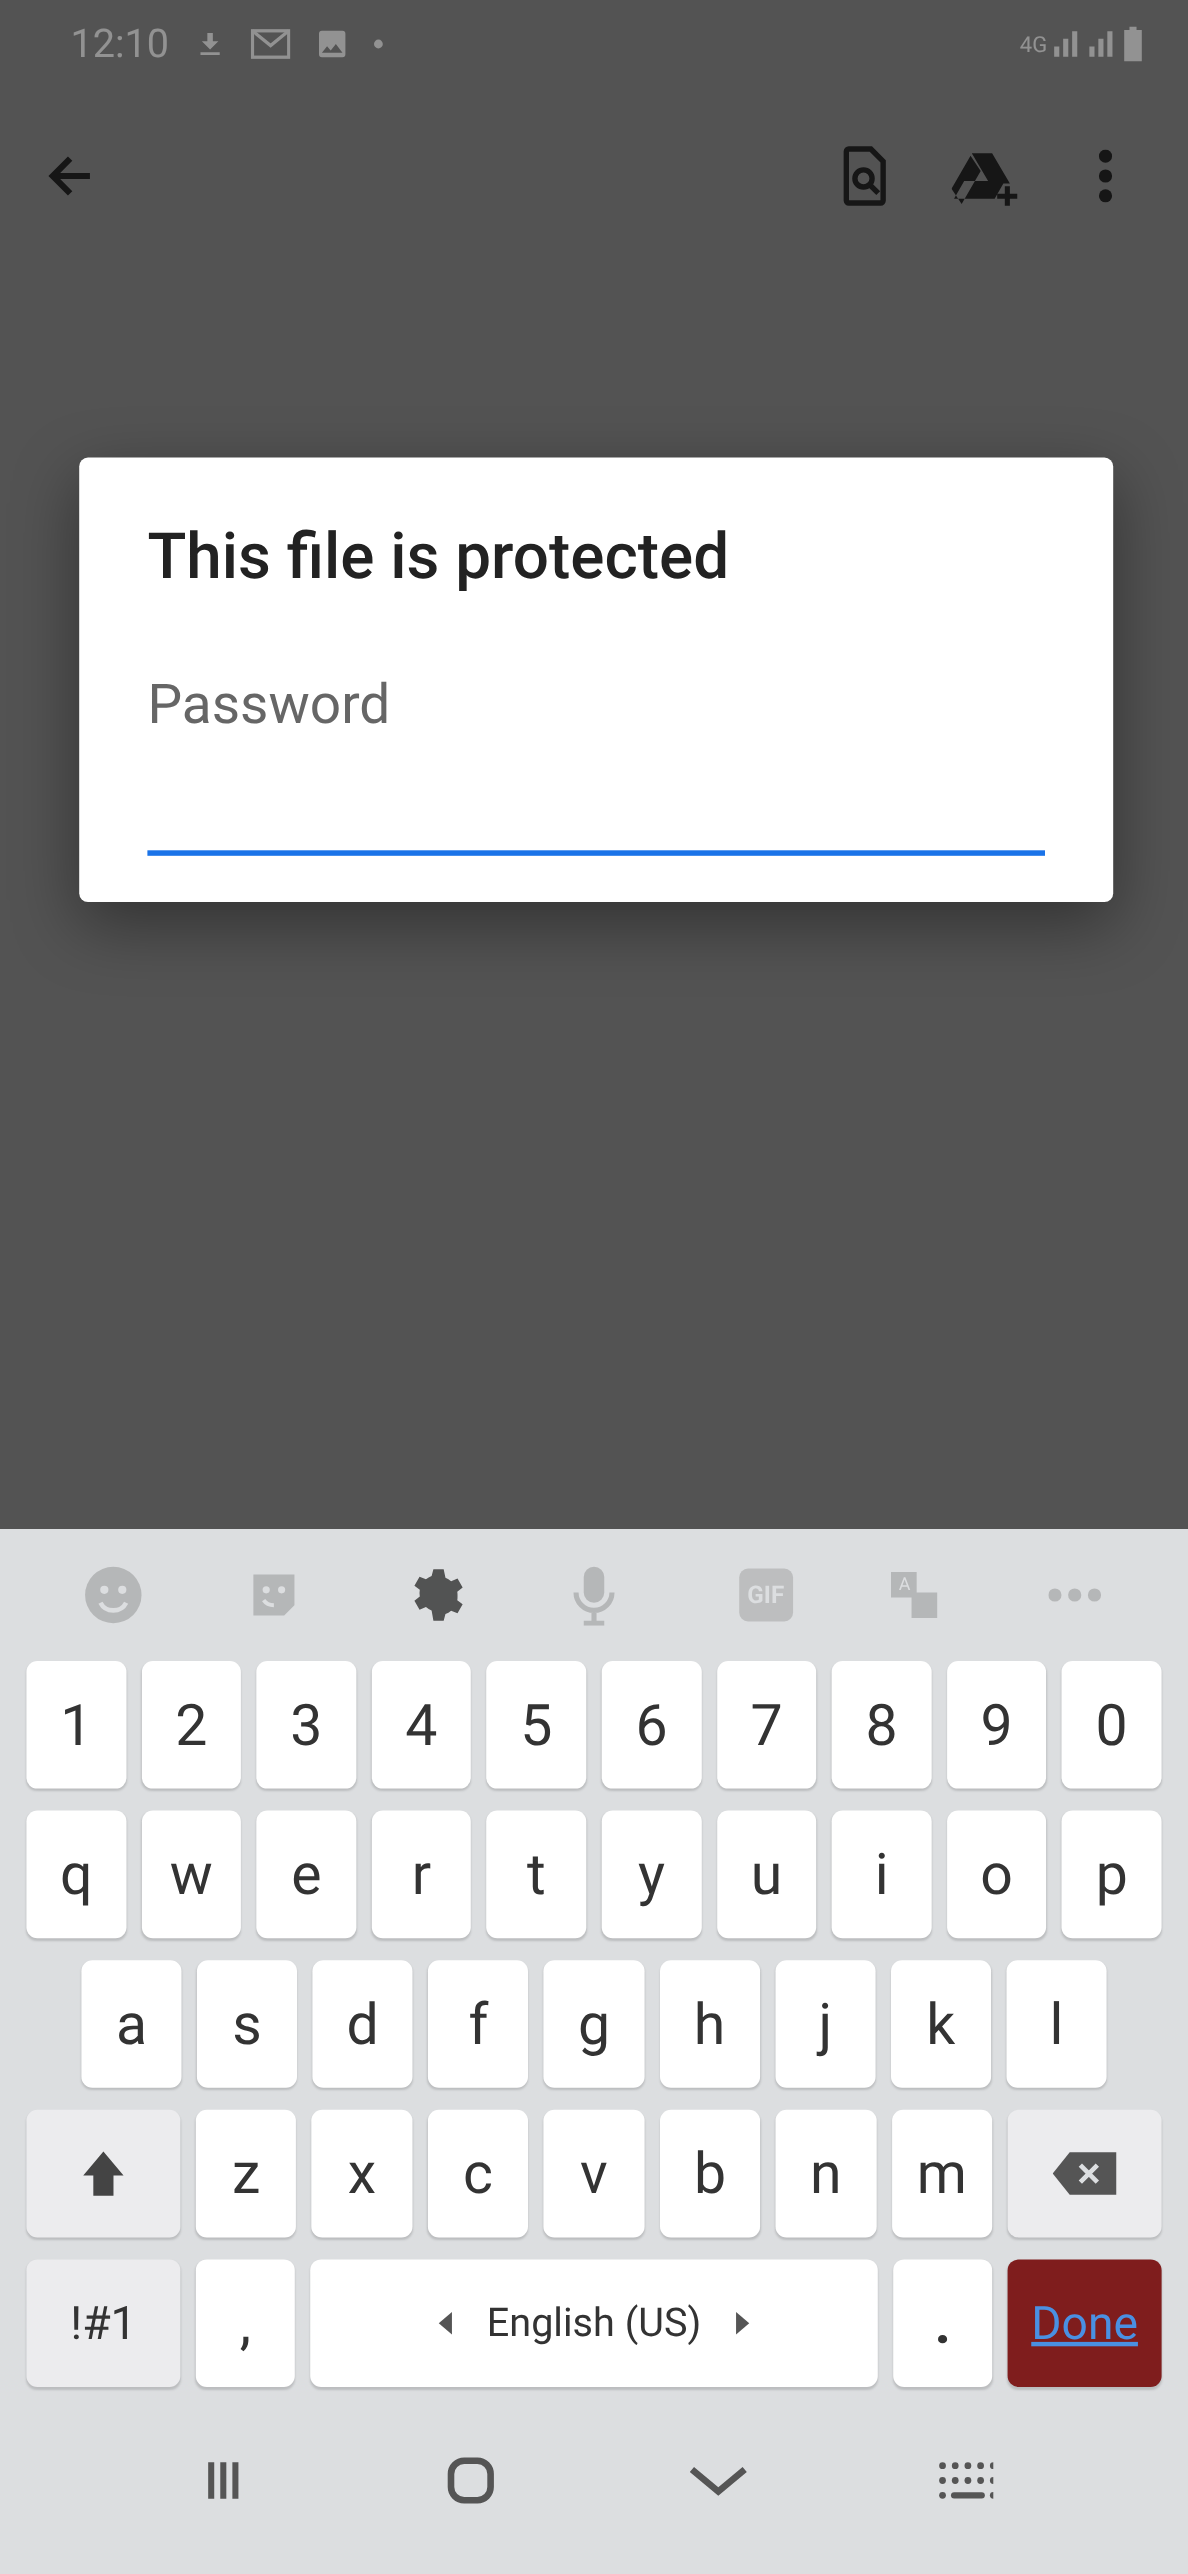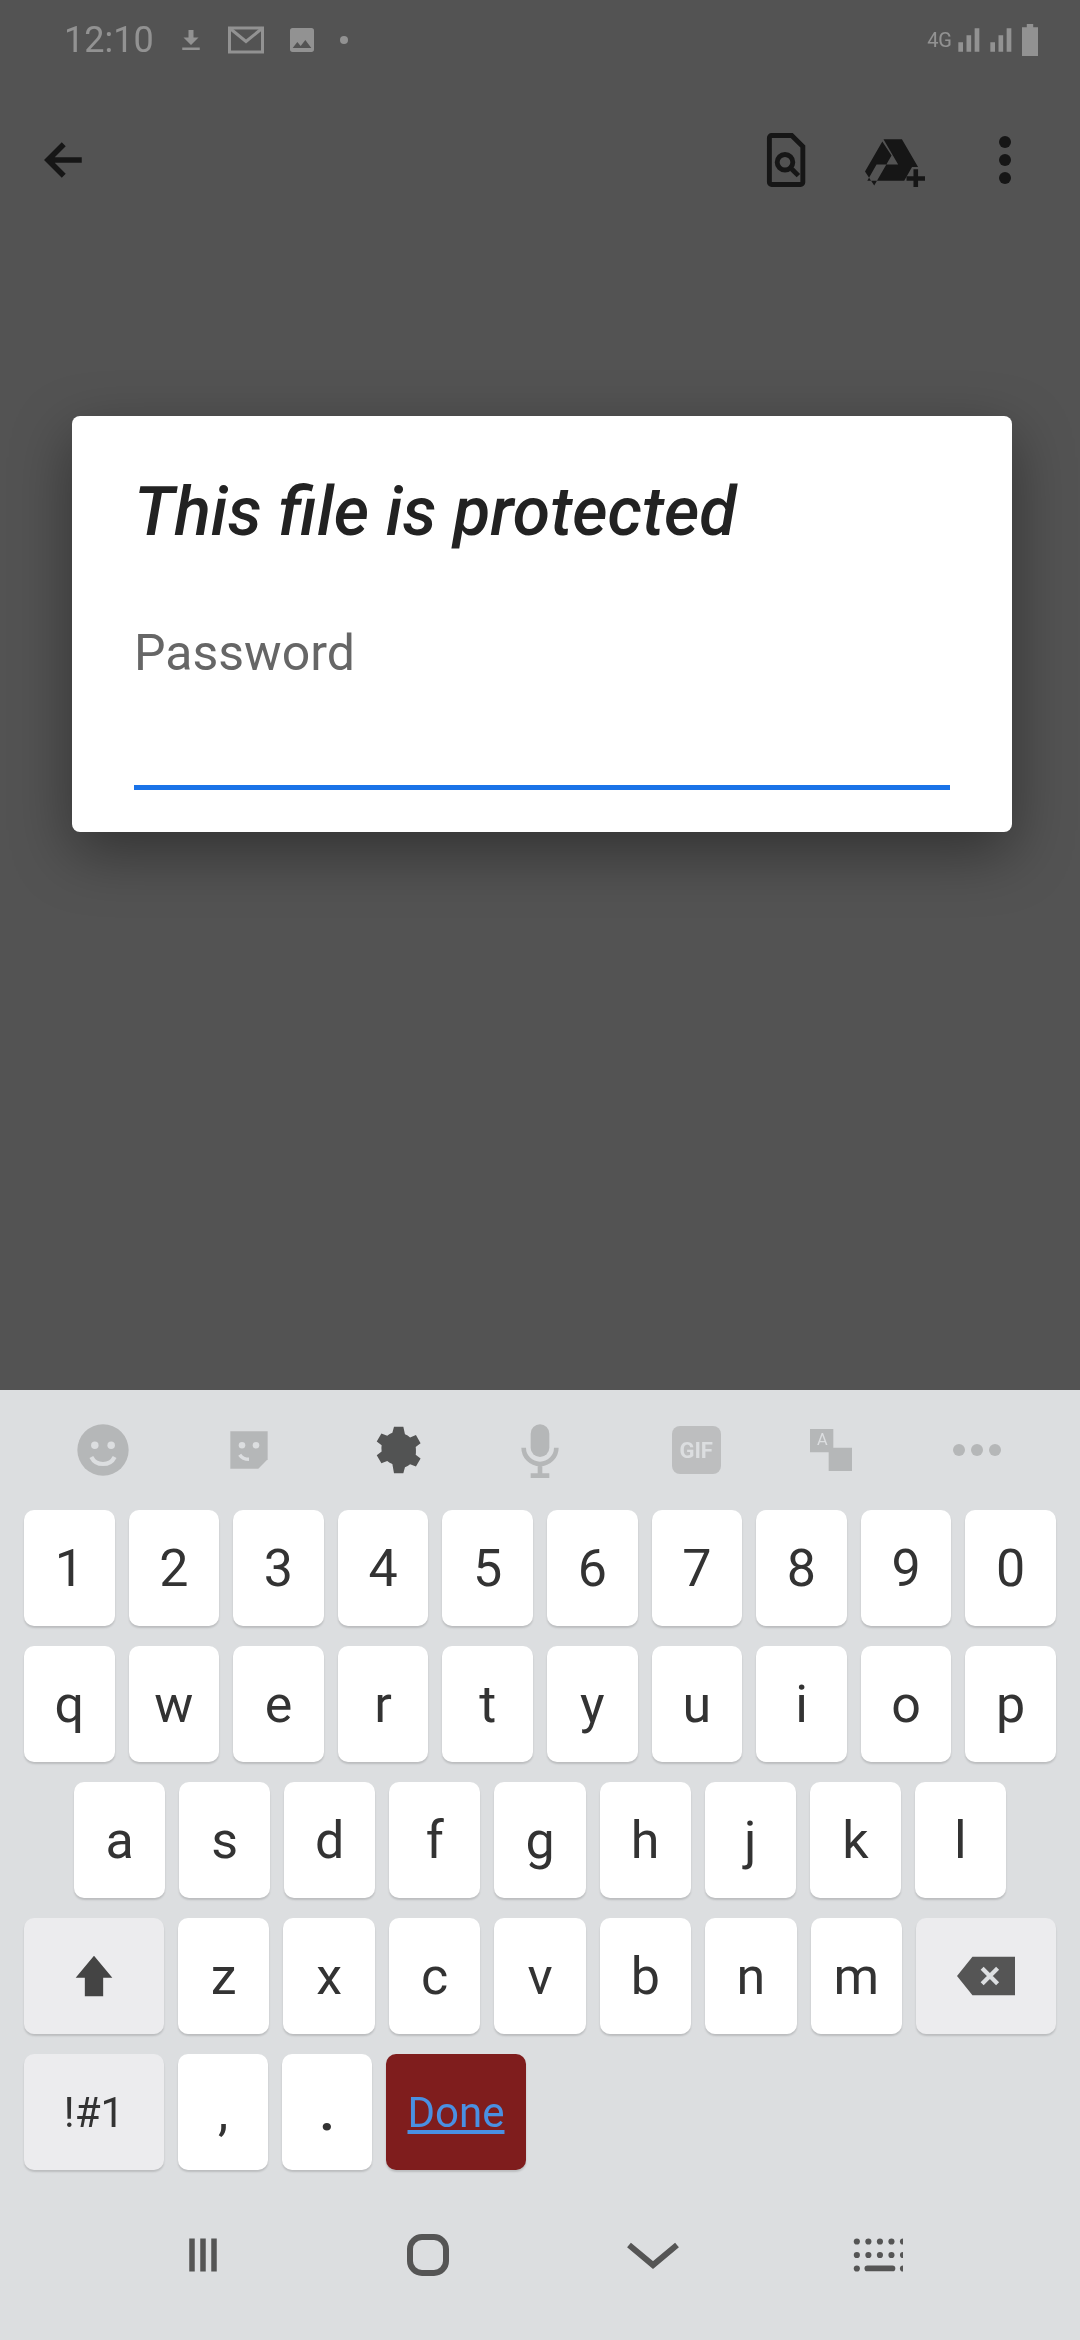--- a/index.html
+++ b/index.html
@@ -16,21 +16,21 @@
   
   
   .app-bar { height: 160px; display: flex; align-items: center; padding: 0 30px; position: relative; z-index: 1; }
   .back-btn { width: 72px; height: 72px; display: flex; align-items: center; justify-content: center; }
   .app-title { flex: 1; font-size: 48px; font-weight: 500; color: #222; margin-left: 36px; white-space: nowrap; overflow: hidden; text-overflow: ellipsis; max-width: 520px; }
   .app-action { width: 90px; height: 90px; display: flex; align-items: center; justify-content: center; }
   .app-right { margin-left: auto; display: flex; align-items: center; gap: 20px; }
   
   
   .dialog { position: absolute; top: 416px; left: 72px; width: 940px; background: #fff; border-radius: 8px; padding: 56px 62px 42px 62px; z-index: 10; box-shadow: 0 20px 60px rgba(0,0,0,0.4); }
-  .dialog-title { font-size: 68px; font-weight: 500; color: #222; margin-bottom: 72px; font-style: italic; }
+  .dialog-title { font-size: 58px; font-weight: 500; color: #222; margin-bottom: 72px; }
   .input-label { font-size: 50px; color: #666; margin-bottom: 20px; }
   .text-input { width: 100%; border: none; border-bottom: 5px solid #1a73e8; height: 88px; font-size: 42px; outline: none; background: transparent; }
   .dialog-actions { display: flex; justify-content: flex-end; gap: 60px; margin-top: 140px; padding-right: 10px; }
   .dlg-btn { font-size: 40px; font-weight: 500; color: #1a73e8; letter-spacing: 1px; background: none; border: none; cursor: pointer; }
   
   
   .keyboard { position: absolute; bottom: 0; left: 0; width: 100%; background: #dcdee0; z-index: 20; padding-bottom: 20px; }
   .kb-toolbar { height: 120px; display: flex; align-items: center; justify-content: space-around; padding: 0 30px; }
   .kb-tool { width: 70px; height: 70px; display: flex; align-items: center; justify-content: center; opacity: 0.45; }
   .kb-tool.active { opacity: 0.9; }
@@ -229,20 +229,31 @@
       <div class="key fn bksp">
         <svg width="58" height="40" viewBox="0 0 30 20" fill="#555">
             <path d="M8 0L0 10l8 10h22V0H8z"></path>
             <path d="M13 6l8 8M21 6l-8 8" stroke="#dcdee0" stroke-width="2.2"></path>
           </svg>
       </div>
     </div>
     <div class="kb-row">
       <div class="key fn sym">!#1</div>
       <div class="key comma">,</div>
+      <div class="key space">
+        <span class="space-lbl">
+          <svg width="18" height="24" viewBox="0 0 10 14" fill="#555">
+              <path d="M9 1L2 7l7 6z"></path>
+            </svg>
+          <span>English (US)</span>
+          <svg width="18" height="24" viewBox="0 0 10 14" fill="#555">
+              <path d="M1 1l7 6-7 6z"></path>
+            </svg>
+        </span>
+      </div>
       <div class="key period">.</div>
       <div class="key done">Done</div>
     </div>
   </div>
 
   <div class="nav-bar">
     <div class="nav-btn">
       <svg width="44" height="44" viewBox="0 0 24 24" fill="none" stroke="#555" stroke-width="3">
           <path d="M6 3v18M12 3v18M18 3v18"></path>
         </svg>

